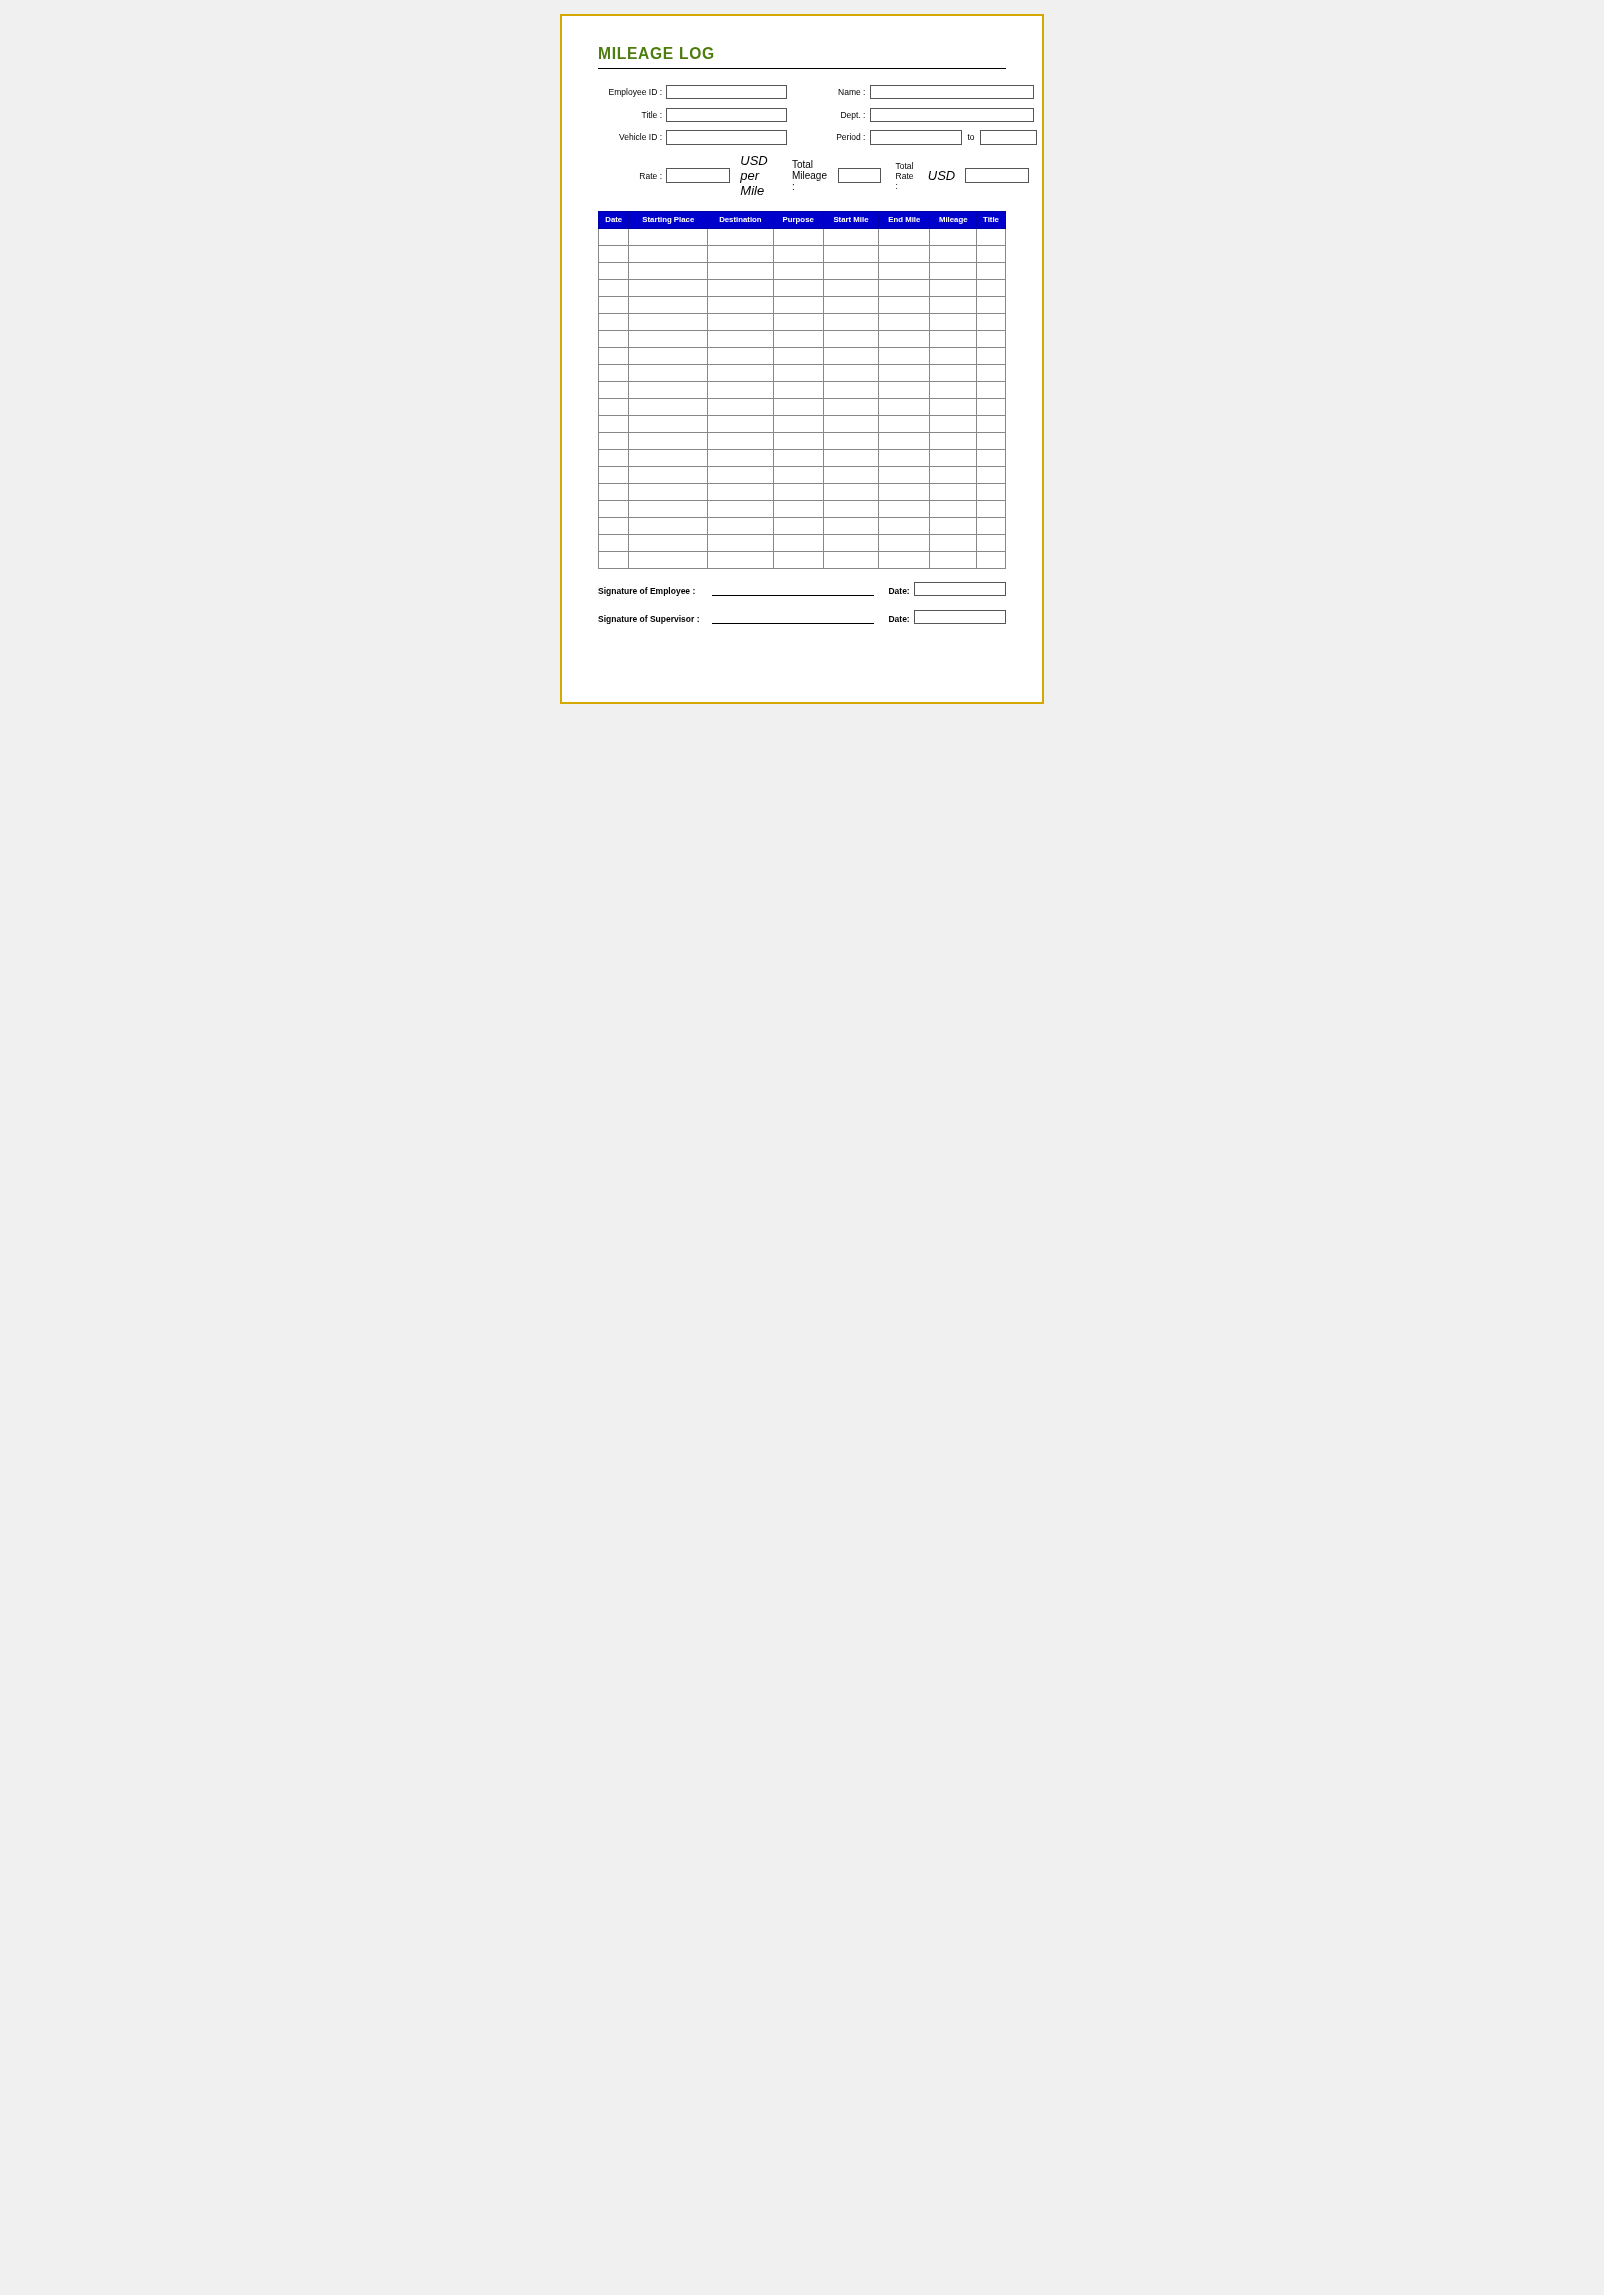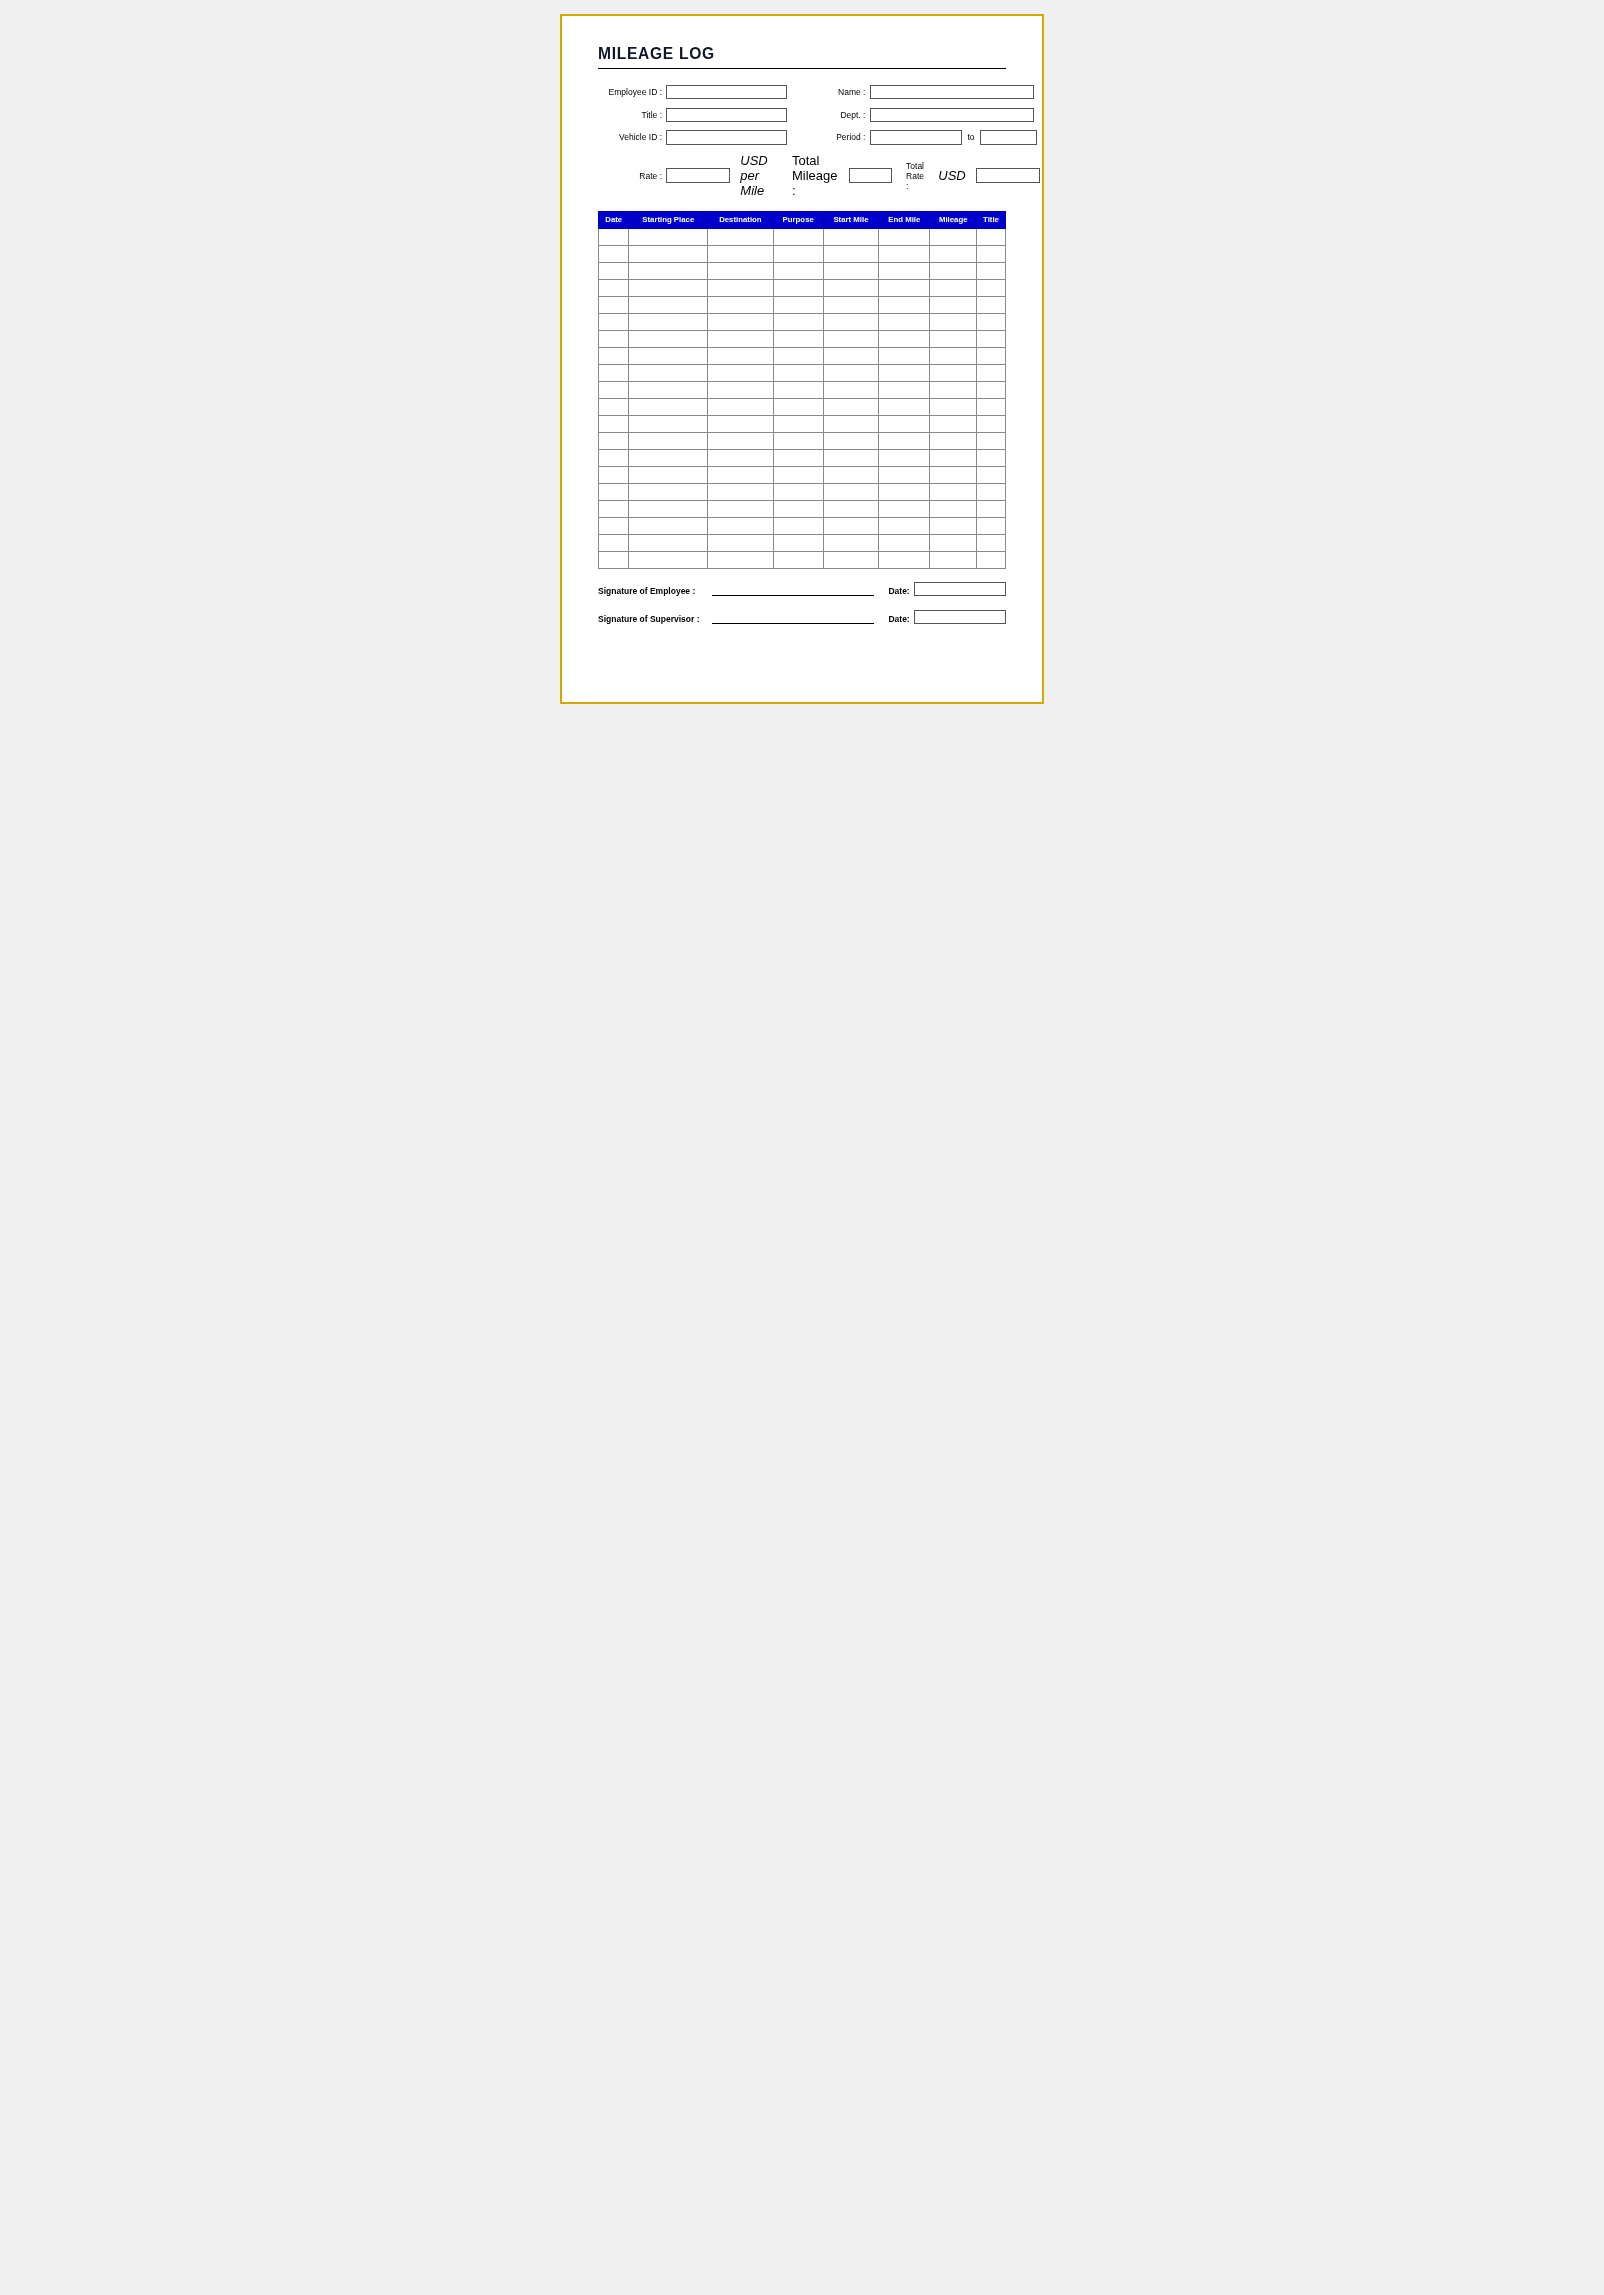--- a/index.html
+++ b/index.html
@@ -23,21 +23,21 @@
       min-height: 690px;
       padding: 28.5px 36px 36px 36px;
       border: 2.1px solid #d4a800;
       position: relative;
     }
 
     
     .title {
       font-size: 15.6px;
       font-weight: bold;
-      color: #0f172a;
+      color: #4d7c0f;
       margin-bottom: 5.7px;
       letter-spacing: 0.7px;
     }
 
     .title-divider {
       border: none;
       border-top: 1.4px solid #000;
       margin-bottom: 15.6px;
     }
 
@@ -247,21 +247,21 @@
         <input class="form-input input-medium" type="text" style="">
         <span class="to-label">to</span>
         <input class="form-input input-small" type="text" style="">
       </div>
     </div>
 
     <div class="rate-row">
       <span class="form-label">Rate :</span>
       <input class="form-input" style="width: 64px;" type="text">
       <span class="usd-label">USD per Mile</span>
-      <span style="margin: 0 11.4px 0 14.2px; font-size:13px; color:#000;">Total Mileage :</span>
+      <span style="margin: 0 11.4px 0 14.2px; font-size:10px; color:#000;">Total Mileage :</span>
       <input class="form-input input-xsmall" type="text" style="">
       <span style="margin: 0 4.3px 0 14.2px; font-size:8.5px; color:#000;">Total Rate :</span>
       <span class="usd-label">USD</span>
       <input class="form-input" style="width: 64px;" type="text">
     </div>
   </div>
 
   <table class="mileage-table">
     <thead>
       <tr>

